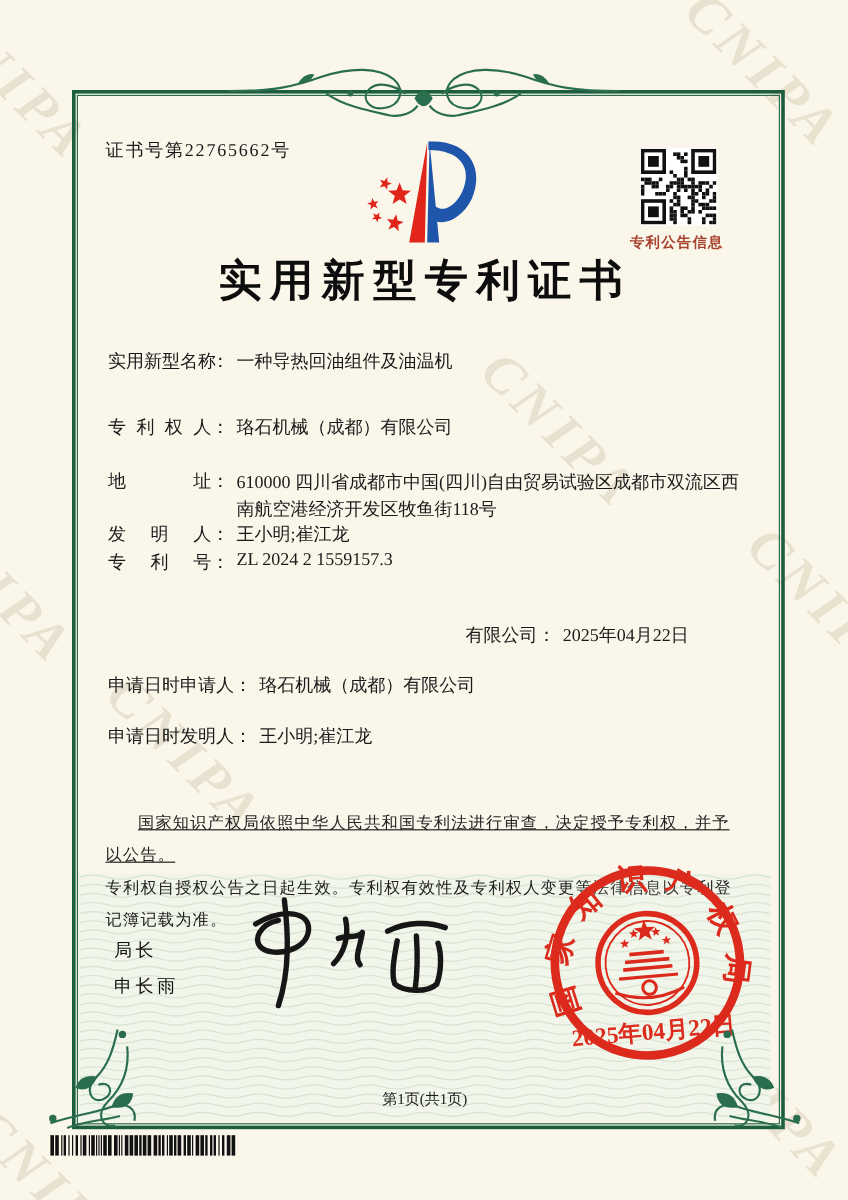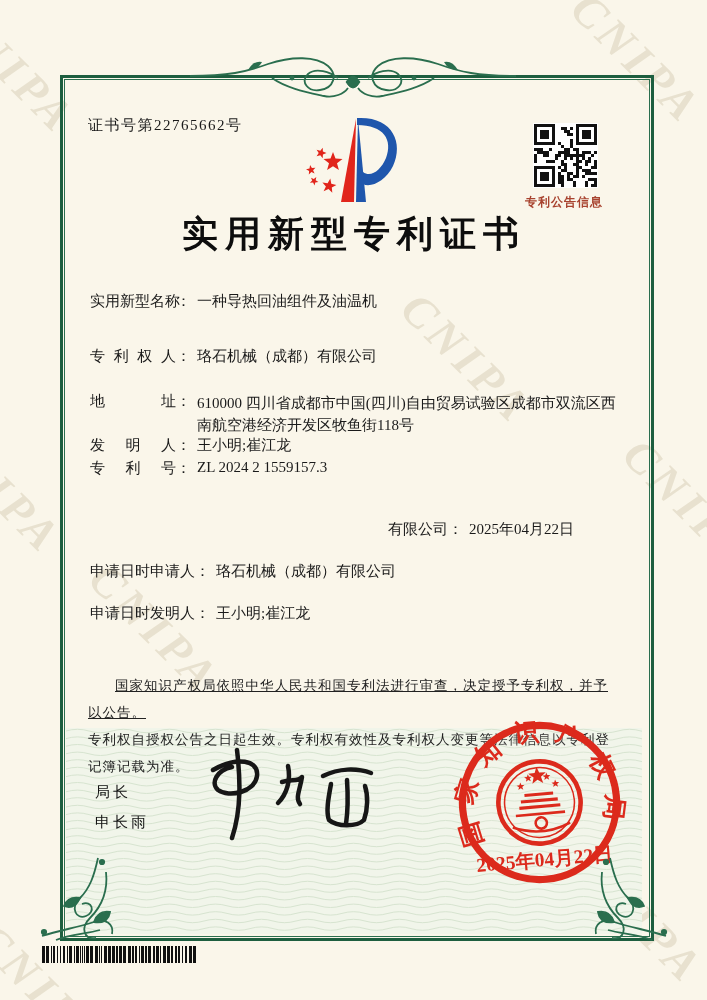--- a/index.html
+++ b/index.html
@@ -345,20 +345,21 @@
             <polygon points="107.0,69.0 108.0,71.6 110.8,71.8 108.6,73.5 109.4,76.2 107.0,74.7 104.6,76.2 105.4,73.5 103.2,71.8 106.0,71.6" fill="#dc2a1c" stroke="none"></polygon>
             <path d="M76,82 h28 M72,88 h36 M70,94 h40" stroke-width="3"></path>
             <path d="M66,101 h48" stroke-width="2.5"></path>
             <circle cx="90" cy="110" r="5.5" stroke-width="2.5"></circle>
             <path d="M62,112 Q90,124 118,112" stroke-width="2.5"></path>
           </g>
         </g>
       <text x="90" y="152" text-anchor="middle" font-size="19" font-weight="bold" fill="#dc2a1c">2025年04月22日</text>
     </svg>
 
+    <div class="footer">第1页(共1页)</div>
 
     <div class="barcode" id="barcode">
         <div style="width:3px;background:#111;"></div>
         <div style="width:1px;"></div>
         <div style="width:3px;background:#111;"></div>
         <div style="width:2px;"></div>
         <div style="width:1px;background:#111;"></div>
         <div style="width:1px;"></div>
         <div style="width:2px;background:#111;"></div>
         <div style="width:2px;"></div>

